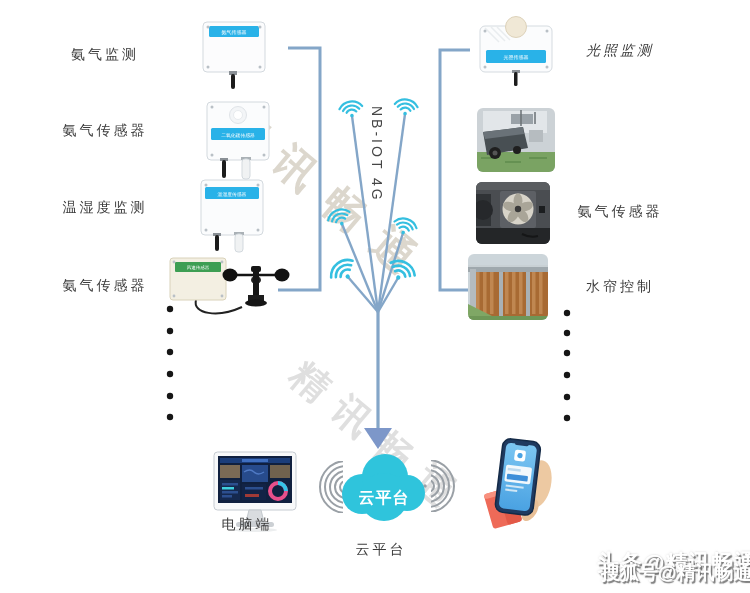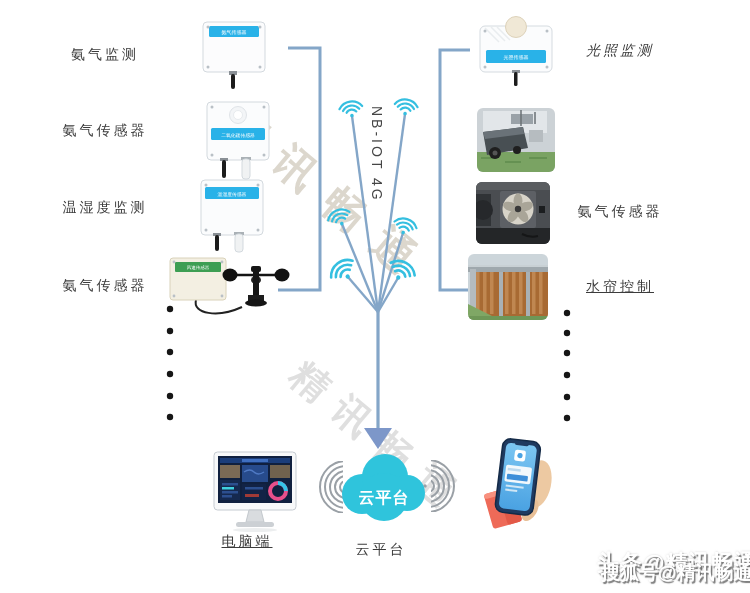--- a/index.html
+++ b/index.html
@@ -359,23 +359,23 @@
     </svg>
   </div>
 
   <div class="lbl left" style="top:46px;">氨气监测</div>
   <div class="lbl left" style="top:122px;">氨气传感器</div>
   <div class="lbl left" style="top:199px;">温湿度监测</div>
   <div class="lbl left" style="top:277px;">氨气传感器</div>
 
   <div class="lbl right" style="top:42px;font-style:italic;">光照监测</div>
   <div class="lbl right" style="top:203px;">氨气传感器</div>
-  <div class="lbl right" style="top:278px;text-decoration:underline;">水帘控制</div>
+  <div class="lbl right" style="top:278px;">水帘控制</div>
 
   <div class="nbiot">NB-IOT 4G</div>
 
-  <div class="lbl" style="left:187px;top:533px;width:120px;text-decoration:underline;">电脑端</div>
+  <div class="lbl" style="left:187px;top:516px;width:120px;">电脑端</div>
   <div class="lbl" style="left:321px;top:541px;width:120px;">云平台</div>
 
   <div class="social" id="social1">头条@精讯畅通</div>
   <div class="social" id="social2">搜狐号@精讯畅通</div>
 
 </div>
 
 </body></html>

